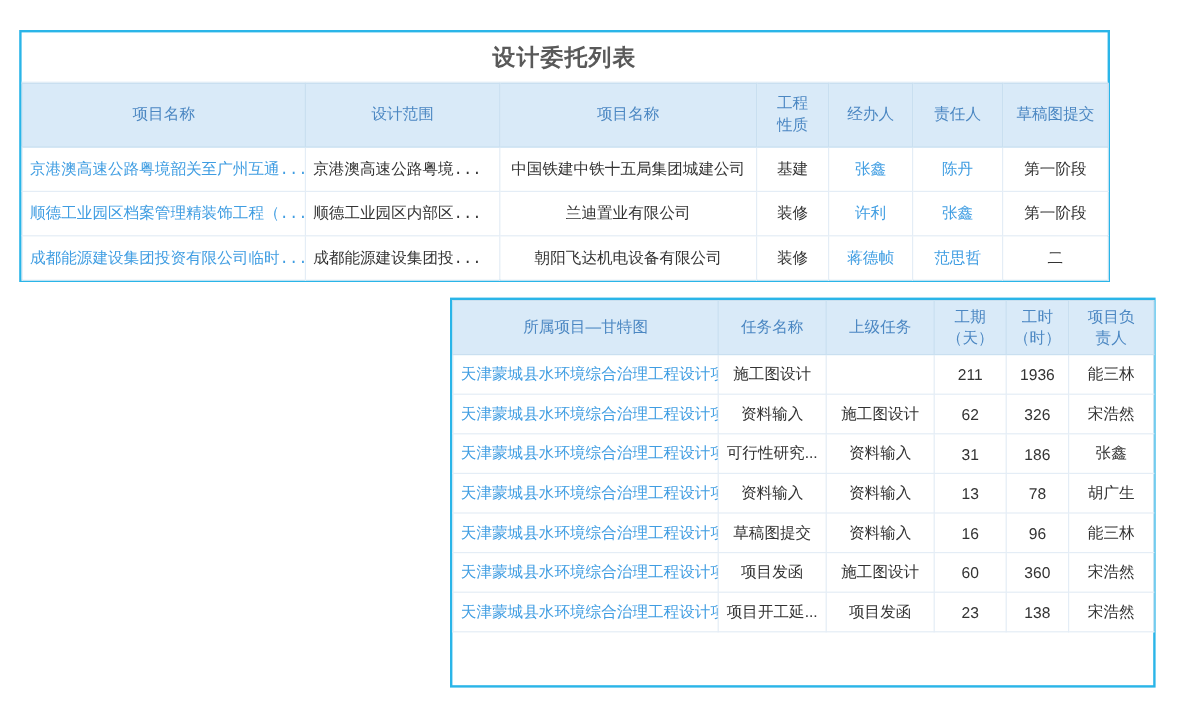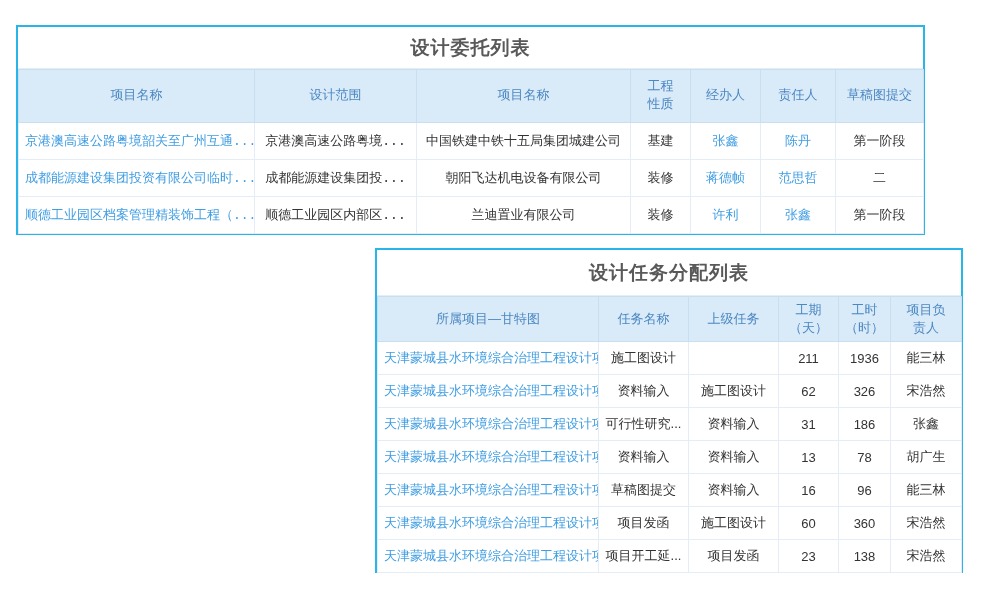--- a/index.html
+++ b/index.html
@@ -57,21 +57,21 @@
     font-size: 13px;
     color: #333333;
     border: 1px solid #e4edf6;
     text-align: center;
     vertical-align: middle;
     padding: 0 6px;
     overflow: hidden;
     white-space: nowrap;
     background: #ffffff;
   }
-  #commission-card td { height: 36px; text-align: center; }
+  #commission-card td { height: 36px; }
   #task-card td       { height: 32px; }
 
   td.cell-left { text-align: left; padding-left: 6px; }
 
   a.link {
     color: #3f9de2;
     text-decoration: none;
     cursor: pointer;
   }
 </style>
@@ -106,43 +106,42 @@
       <tr>
         <td class="cell-left"><a class="link">京港澳高速公路粤境韶关至广州互通...</a></td>
         <td class="cell-left">京港澳高速公路粤境...</td>
         <td>中国铁建中铁十五局集团城建公司</td>
         <td>基建</td>
         <td><a class="link">张鑫</a></td>
         <td><a class="link">陈丹</a></td>
         <td>第一阶段</td>
       </tr>
       <tr>
+        <td class="cell-left"><a class="link">顺德工业园区档案管理精装饰工程（...</a></td>
+        <td class="cell-left">顺德工业园区内部区...</td>
+        <td>兰迪置业有限公司</td>
+        <td>装修</td>
+        <td><a class="link">许利</a></td>
+        <td><a class="link">张鑫</a></td>
+        <td>第一阶段</td>
+      </tr>
+      <tr>
         <td class="cell-left"><a class="link">成都能源建设集团投资有限公司临时...</a></td>
         <td class="cell-left">成都能源建设集团投...</td>
         <td>朝阳飞达机电设备有限公司</td>
         <td>装修</td>
         <td><a class="link">蒋德帧</a></td>
         <td><a class="link">范思哲</a></td>
         <td>二</td>
       </tr>
-      <tr>
-        <td class="cell-left"><a class="link">顺德工业园区档案管理精装饰工程（...</a></td>
-        <td class="cell-left">顺德工业园区内部区...</td>
-        <td>兰迪置业有限公司</td>
-        <td>装修</td>
-        <td><a class="link">许利</a></td>
-        <td><a class="link">张鑫</a></td>
-        <td>第一阶段</td>
-      </tr>
     </tbody>
   </table>
 </div>
 
 <div class="card" id="task-card">
-  <div class="card-title">设计任务分配列表</div>
   <table>
     <colgroup>
       <col style="width:221px">
         <col style="width:90px">
         <col style="width:90px">
       <col style="width:60px">
         <col style="width:52px">
         <col style="width:71px">
     </colgroup>
     <thead>

